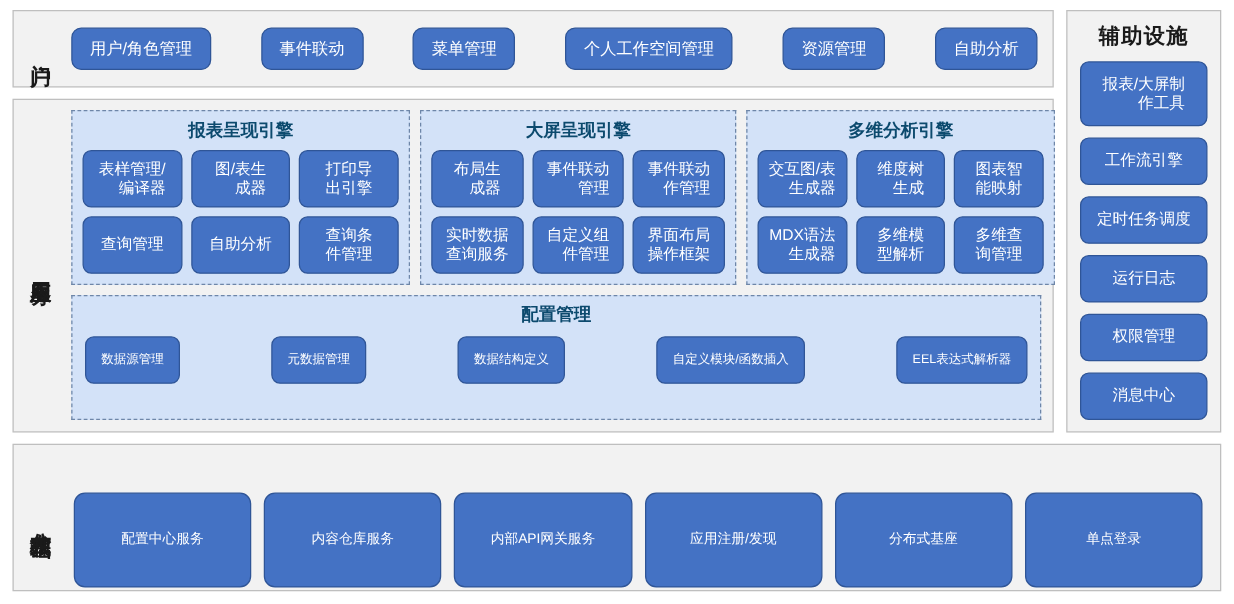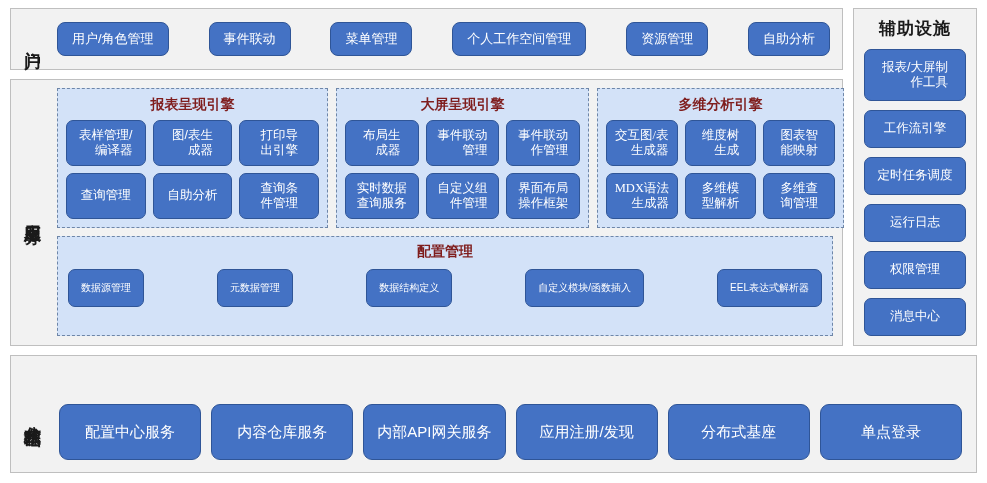--- a/index.html
+++ b/index.html
@@ -130,34 +130,34 @@
     box-sizing: border-box;
     padding: 6px 8px 8px 8px;
     display: flex;
     flex-direction: column;
     align-items: stretch;
   }
   .group-title {
     text-align: center;
     font-size: 14px;
     font-weight: bold;
-    color: #7f1d1d;
+    color: #0c4a6e;
     margin: 1px 0 6px 0;
     user-select: none;
   }
   .group-grid {
     display: grid;
     grid-template-columns: repeat(3, 1fr);
     gap: 7px;
   }
   .group-grid .btn { height: 46px; }
 
   .engine-report  { flex: 0 0 271px; }
   .engine-screen  { flex: 0 0 253px; }
-  .engine-olap    { flex: 0 0 247px; font-family: Liberation Serif, serif; }
+  .engine-olap    { flex: 0 0 247px; }
 
   
   .config-group {
     flex: 1 1 auto;
     min-height: 0;
     padding: 5px 10px 9px 10px;
     justify-content: flex-start;
   }
   .config-row {
     display: flex;
@@ -179,24 +179,24 @@
     flex: 0 0 118px;
     margin-top: 9px;
   }
   .dist-body {
     align-items: center;
     justify-content: space-between;
     padding: 0 14px 0 6px;
     gap: 10px;
   }
   .dist-body .btn {
-    height: 56px;
+    height: 76px;
     flex: 1 1 0;
     border-radius: 9px;
-    font-size: 15px;
+    font-size: 11px;
     margin-top: 36px;
   }
 
   
   .side-panel {
     flex: 0 0 124px;
     flex-direction: column;
     align-items: stretch;
     padding: 7px 10px 9px 10px;
   }

